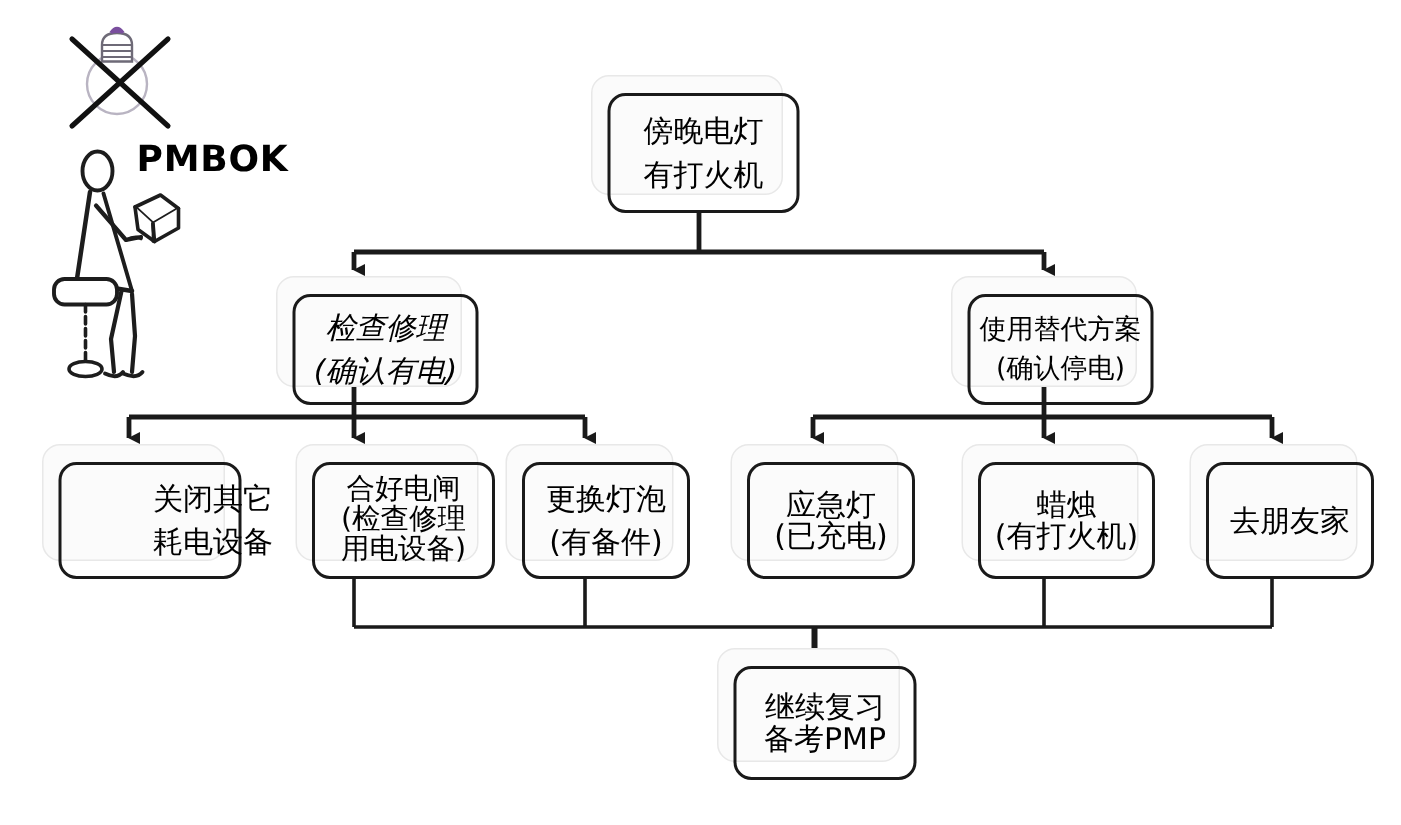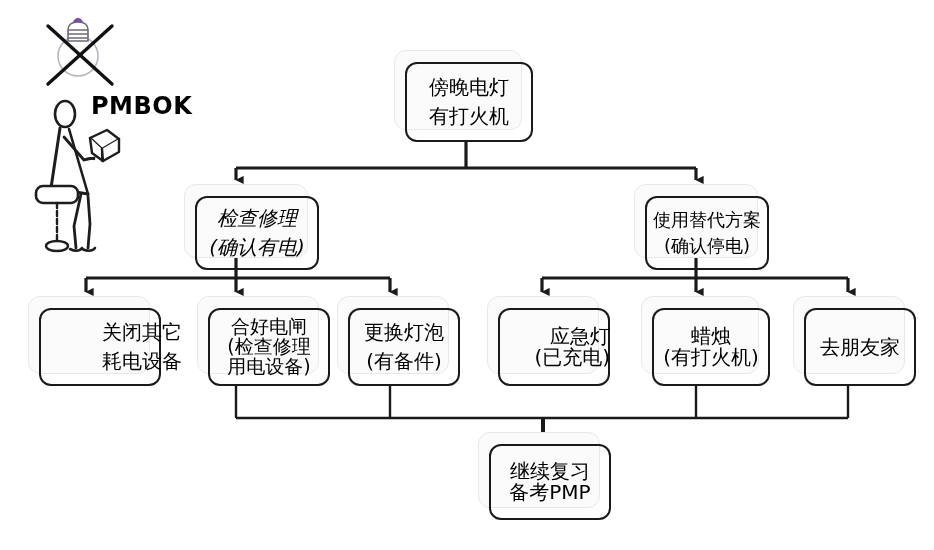--- a/index.html
+++ b/index.html
@@ -238,21 +238,21 @@
     <div class="body"></div>
     <div class="label" style="left:11px; top:12px;">
       <span>更换灯泡</span>
       <span>(有备件)</span>
     </div>
   </div>
 
   <div class="node tight" style="left:487px; top:296px; width:112px; height:78px;">
     <div class="ghost"></div>
     <div class="body"></div>
-    <div class="label" style="left:11px; top:12px;align-items:flex-end;">
+    <div class="label" style="left:11px; top:12px;">
       <span>应急灯</span>
       <span>(已充电)</span>
     </div>
   </div>
 
   <div class="node tight" style="left:641px; top:296px; width:118px; height:78px;">
     <div class="ghost"></div>
     <div class="body"></div>
     <div class="label" style="left:11px; top:12px;text-align:right;">
       <span>蜡烛</span>

